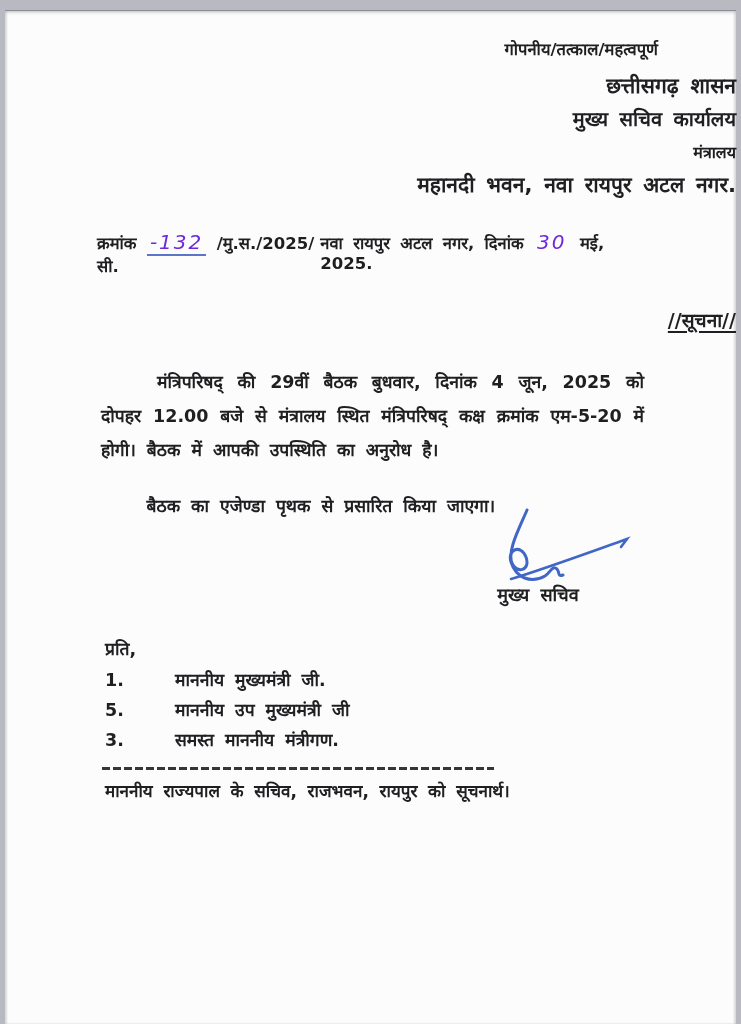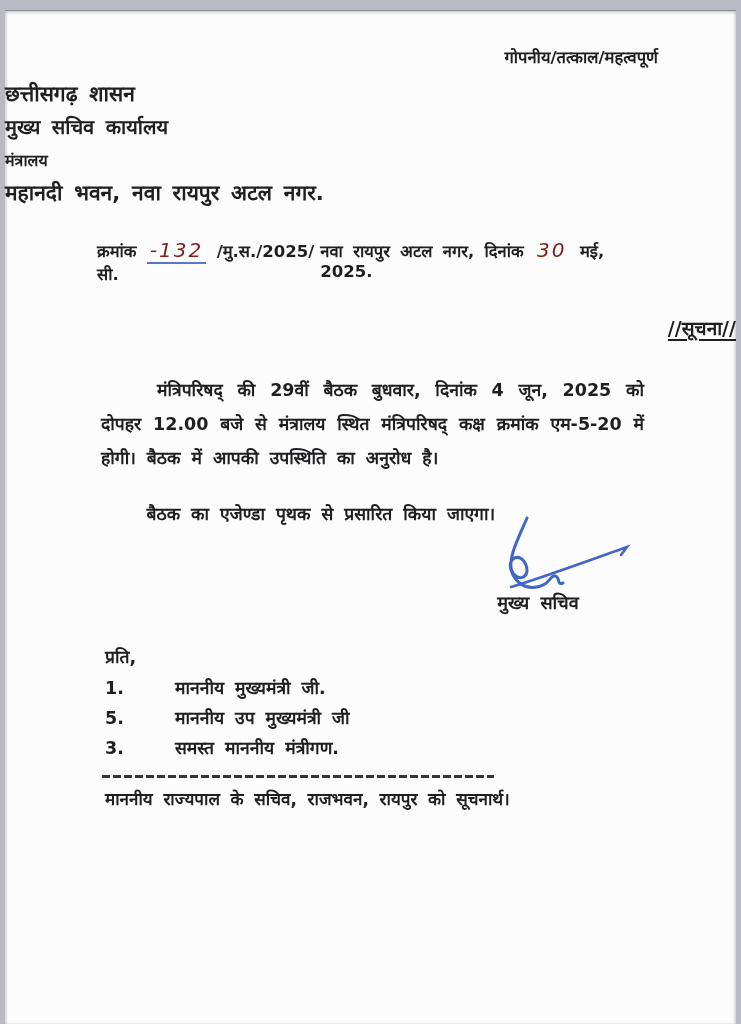--- a/index.html
+++ b/index.html
@@ -24,46 +24,46 @@
     border-top: 1px solid #8d8d96;
     box-shadow: inset 0 2px 3px rgba(120,120,130,0.25), inset 2px 0 2px rgba(150,150,160,0.25), inset -2px 0 2px rgba(150,150,160,0.25);
     color: #1f1f22;
     box-sizing: border-box;
   }
   .printed {
     font-weight: 700;
     word-spacing: 0.28em;
   }
   .classification {
-    margin-top: 34px;
+    margin-top: 26px;
     padding-right: 78px;
     text-align: right;
     font-size: 16.5px;
   }
   .header {
-    text-align: left;
+    text-align: right;
     margin-top: 10px;
     line-height: 33px;
   }
   .header .h1 { font-size: 21px; }
   .header .h2 { font-size: 20px; }
   .header .h3 { font-size: 16px; }
   .header .h4 { font-size: 21px; }
   .ref-row {
     margin: 28px 92px 0 92px;
     display: flex;
     justify-content: space-between;
     align-items: baseline;
     font-size: 16.5px;
   }
   .hand {
     font-family: "DejaVu Sans", sans-serif;
     font-weight: 400;
     font-style: italic;
-    color: #7f1d1d;
+    color: #6d28d9;
     font-size: 20px;
     letter-spacing: 2px;
     word-spacing: 0;
     padding: 0 3px;
   }
   .hand.underlined {
     border-bottom: 2px solid #5b76c8;
   }
   .subject {
     text-align: right;

